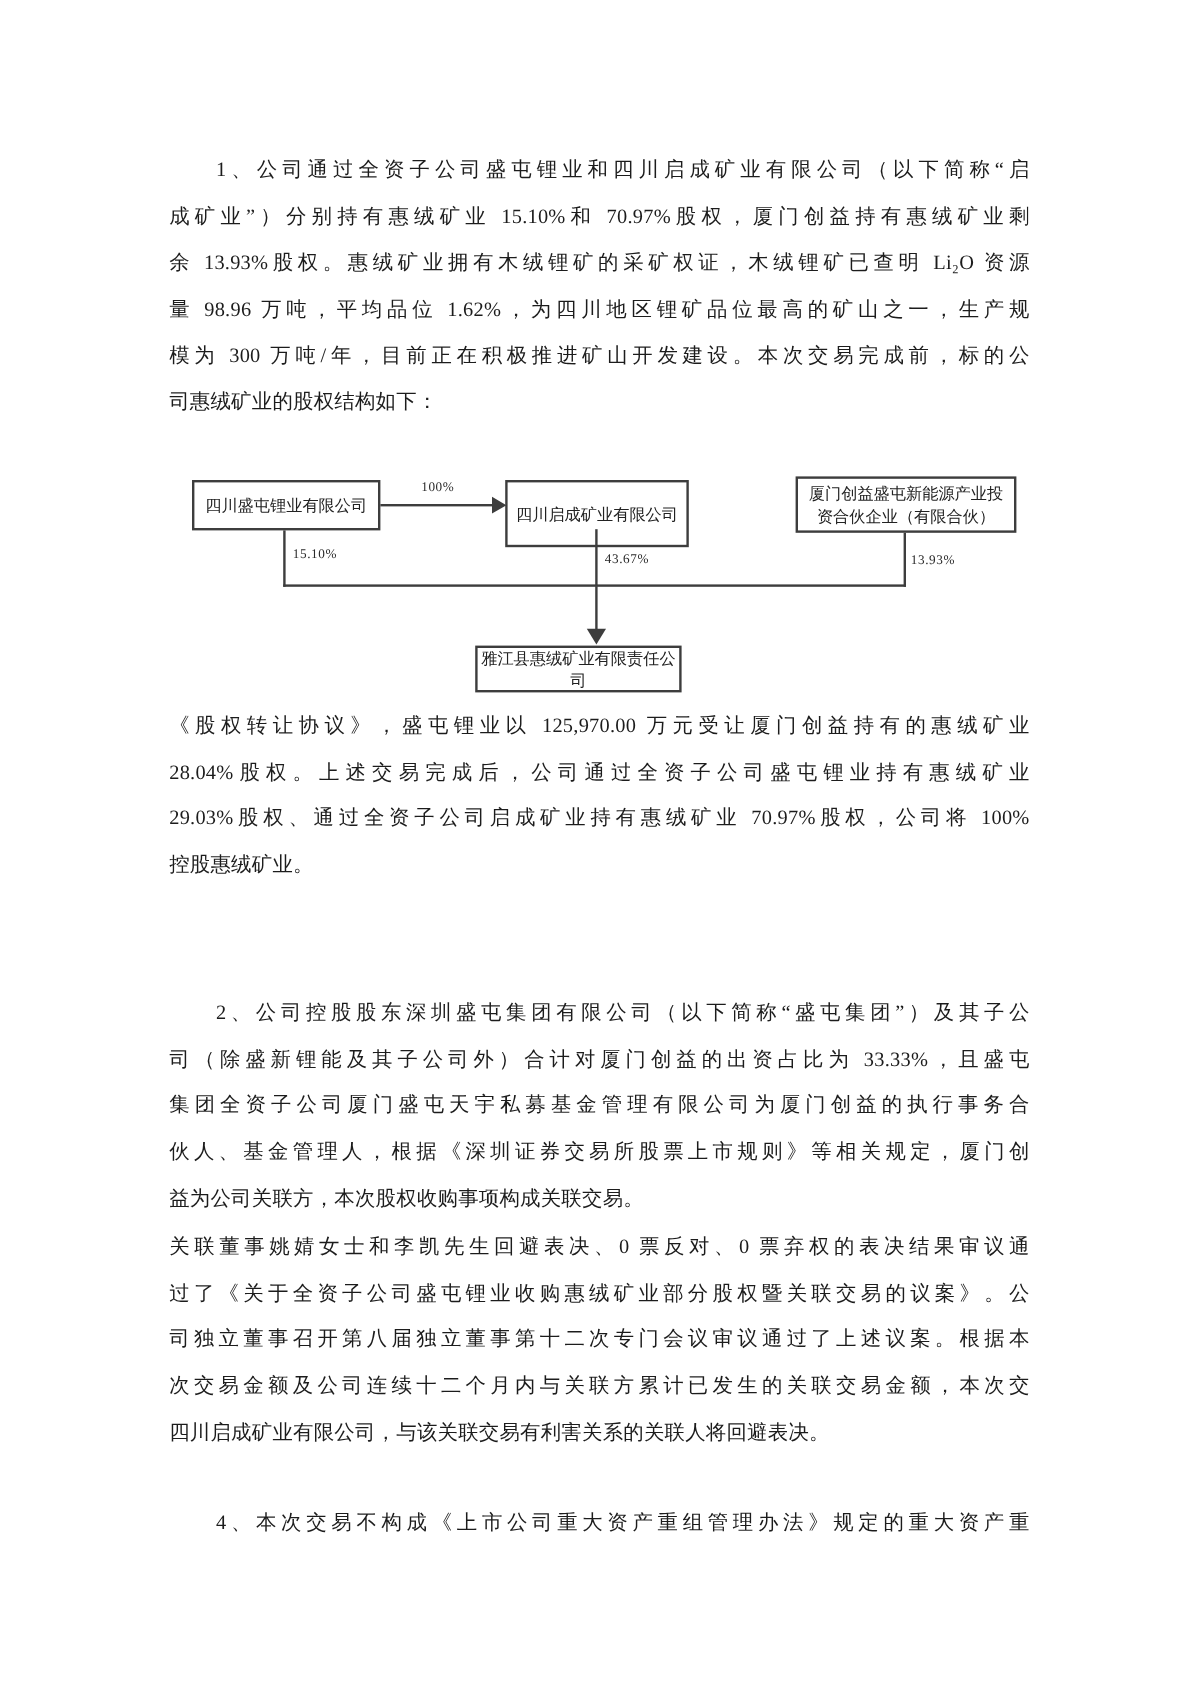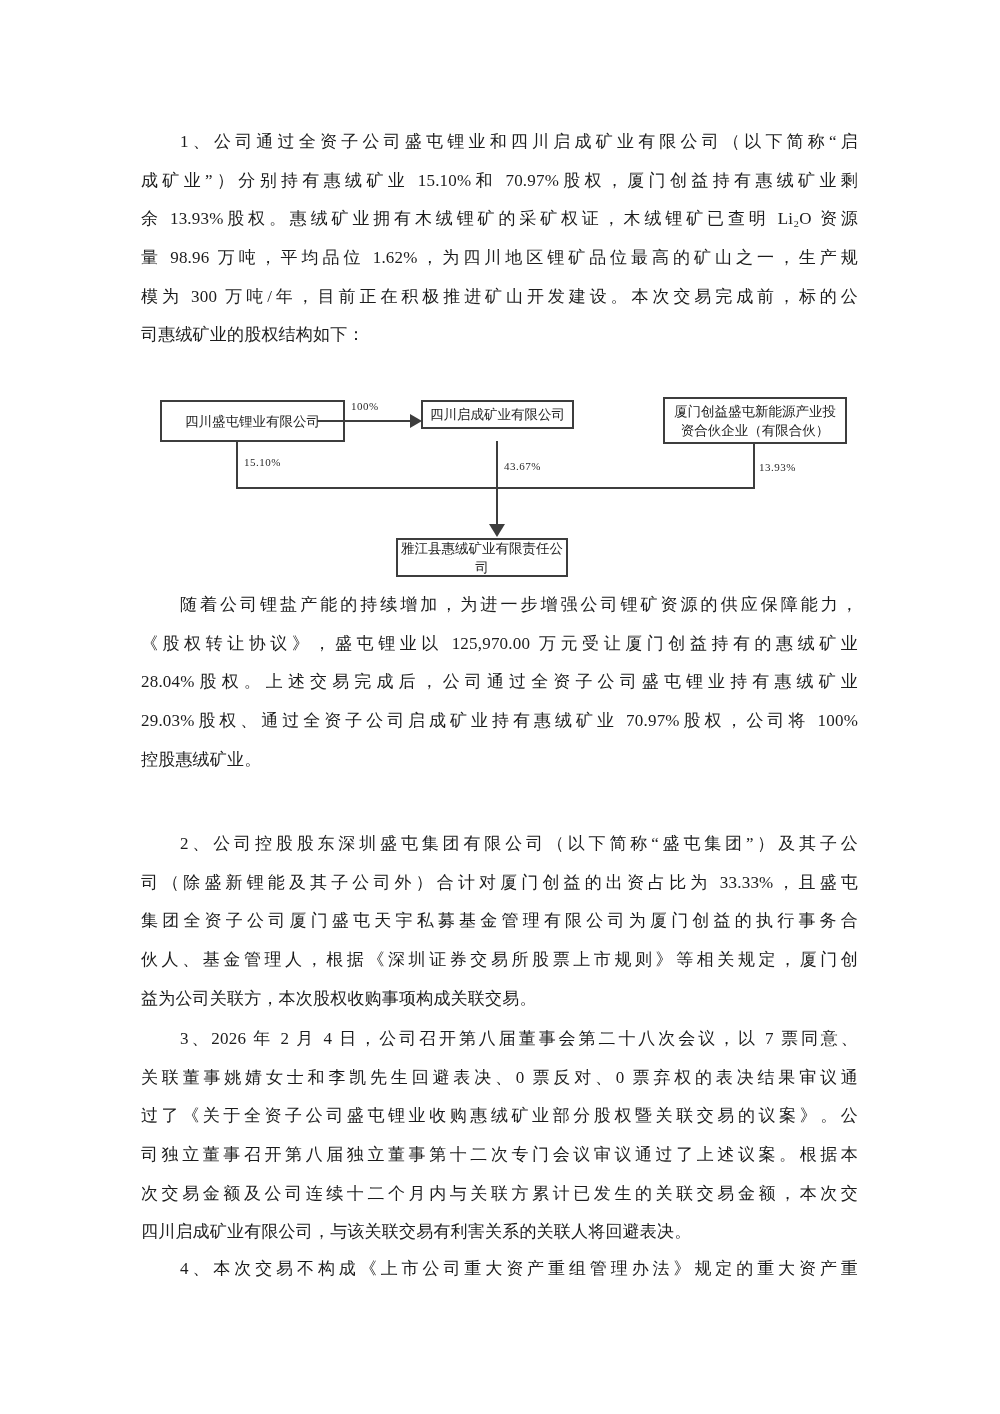--- a/index.html
+++ b/index.html
@@ -69,22 +69,22 @@
   <div class="para" style="top:123px">
     <div class="line ind">1、公司通过全资子公司盛屯锂业和四川启成矿业有限公司（以下简称“启</div>
     <div class="line">成矿业”）分别持有惠绒矿业 15.10%和 70.97%股权，厦门创益持有惠绒矿业剩</div>
     <div class="line">余 13.93%股权。惠绒矿业拥有木绒锂矿的采矿权证，木绒锂矿已查明 Li₂O 资源</div>
     <div class="line">量 98.96 万吨，平均品位 1.62%，为四川地区锂矿品位最高的矿山之一，生产规</div>
     <div class="line">模为 300 万吨/年，目前正在积极推进矿山开发建设。本次交易完成前，标的公</div>
     <div class="line last">司惠绒矿业的股权结构如下：</div>
   </div>
 
   <div>
-    <div class="obox" style="left:160px;top:400px;width:185px;height:42px">四川盛屯锂业有限公司</div>
-    <div class="obox" style="left:421px;top:400px;width:153px;height:29px">四川启成矿业有限公司</div>
+    <div class="obox" style="left:160px;top:400px;width:157px;height:42px">四川盛屯锂业有限公司</div>
+    <div class="obox" style="left:421px;top:400px;width:153px;height:56px">四川启成矿业有限公司</div>
     <div class="obox" style="left:663px;top:397px;width:184px;height:47px">
       <span class="wrap2">厦门创益盛屯新能源产业投资合伙企业（有限合伙）</span>
     </div>
     <div class="obox" style="left:396px;top:538px;width:172px;height:39px">雅江县惠绒矿业有限责任公司</div>
 
     <div class="cline" style="left:317px;top:420px;width:94px;height:2px"></div>
     <div class="arrowhead-right" style="left:410px;top:414px"></div>
     <div class="pct" style="left:351px;top:400px">100%</div>
 
     <div class="cline" style="left:236px;top:442px;width:2px;height:47px"></div>
@@ -95,37 +95,35 @@
 
     <div class="cline" style="left:496px;top:489px;width:2px;height:37px"></div>
     <div class="arrowhead-down" style="left:489px;top:524px"></div>
 
     <div class="pct" style="left:244px;top:456px">15.10%</div>
     <div class="pct" style="left:504px;top:460px">43.67%</div>
     <div class="pct" style="left:759px;top:461px">13.93%</div>
   </div>
 
   <div class="para" style="top:586px">
-    <div class="line ind">随着公司锂盐产能的持续增加，为进一步增强公司锂矿资源的供应保障能力，</div>
     <div class="line">《股权转让协议》，盛屯锂业以 125,970.00 万元受让厦门创益持有的惠绒矿业</div>
     <div class="line">28.04%股权。上述交易完成后，公司通过全资子公司盛屯锂业持有惠绒矿业</div>
     <div class="line">29.03%股权、通过全资子公司启成矿业持有惠绒矿业 70.97%股权，公司将 100%</div>
     <div class="line last">控股惠绒矿业。</div>
   </div>
 
   <div class="para" style="top:825px">
     <div class="line ind">2、公司控股股东深圳盛屯集团有限公司（以下简称“盛屯集团”）及其子公</div>
     <div class="line">司（除盛新锂能及其子公司外）合计对厦门创益的出资占比为 33.33%，且盛屯</div>
     <div class="line">集团全资子公司厦门盛屯天宇私募基金管理有限公司为厦门创益的执行事务合</div>
     <div class="line">伙人、基金管理人，根据《深圳证券交易所股票上市规则》等相关规定，厦门创</div>
     <div class="line last">益为公司关联方，本次股权收购事项构成关联交易。</div>
   </div>
 
   <div class="para" style="top:1020px">
-    <div class="line ind">3、2026 年 2 月 4 日，公司召开第八届董事会第二十八次会议，以 7 票同意、</div>
     <div class="line">关联董事姚婧女士和李凯先生回避表决、0 票反对、0 票弃权的表决结果审议通</div>
     <div class="line">过了《关于全资子公司盛屯锂业收购惠绒矿业部分股权暨关联交易的议案》。公</div>
     <div class="line">司独立董事召开第八届独立董事第十二次专门会议审议通过了上述议案。根据本</div>
     <div class="line">次交易金额及公司连续十二个月内与关联方累计已发生的关联交易金额，本次交</div>
     <div class="line last">四川启成矿业有限公司，与该关联交易有利害关系的关联人将回避表决。</div>
   </div>
 
   <div class="para" style="top:1250px">
     <div class="line ind last" style="text-align-last:justify">4、本次交易不构成《上市公司重大资产重组管理办法》规定的重大资产重</div>
   </div>

